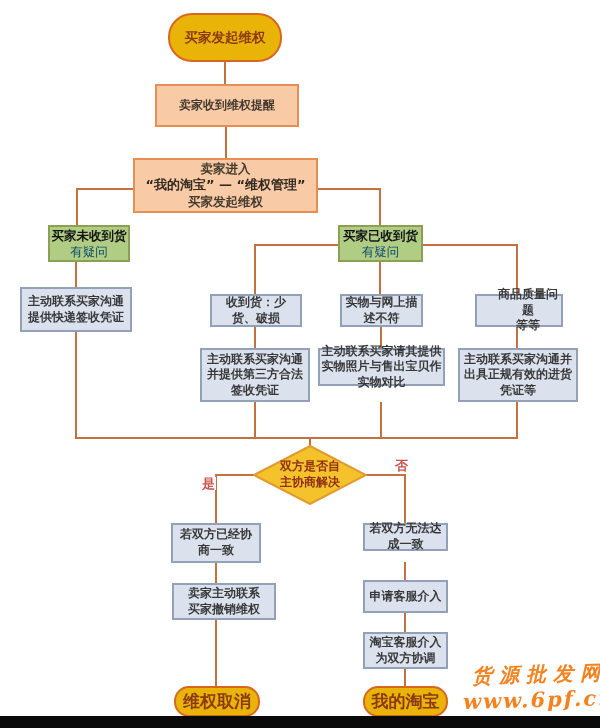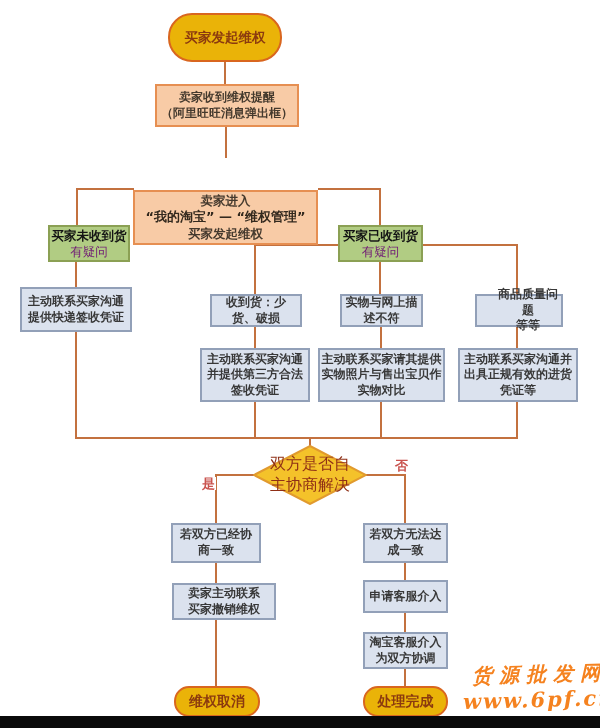--- a/index.html
+++ b/index.html
@@ -11,40 +11,40 @@
   .ln{position:absolute;background:#C3713F;}
   .node{
     position:absolute;box-sizing:border-box;
     display:flex;flex-direction:column;align-items:center;justify-content:center;
     text-align:center;line-height:1.28;
   }
   .terminal{
     background:#eab308;border:2px solid #D9661F;border-radius:24px;
     color:#8B3A0F;font-weight:bold;font-size:13.5px;
   }
-  .terminal.small{border-radius:15px;font-size:14px;}
+  .terminal.small{border-radius:15px;font-size:17px;}
   .process{
     background:#F8CBA6;border:2px solid #E68F52;color:#453A2E;
     font-weight:600;font-size:12.5px;
   }
   .process .em{font-weight:bold;font-size:13px;color:#33291E;}
   .branch{
     background:#B1CC83;border:2px solid #8BA054;font-size:12.5px;
   }
   .branch .b1{font-weight:bold;color:#141414;}
-  .branch .b2{font-weight:500;color:#701a75;}
+  .branch .b2{font-weight:500;color:#0c4a6e;}
   .step{
     background:#DBE2EE;border:2px solid #92A0B8;color:#383838;
     font-weight:600;font-size:12px;line-height:1.3;
   }
   .diamond-wrap{position:absolute;left:253px;top:445px;width:114px;height:60px;}
   .diamond-text{
     position:absolute;left:0;top:0;width:114px;height:60px;
     display:flex;flex-direction:column;align-items:center;justify-content:center;
-    font-size:16px;font-weight:normal;color:#8F2F16;line-height:1.3;text-align:center;
+    font-size:12px;font-weight:bold;color:#8F2F16;line-height:1.3;text-align:center;
   }
   .yn{
     position:absolute;color:#C9534E;font-weight:bold;font-size:13px;
     background:#ffffff;padding:0 1px;line-height:1;
   }
   .watermark{
     position:absolute;color:#F5821F;font-weight:bold;font-style:italic;
     font-family:"DejaVu Serif","Liberation Serif",serif;
     transform:rotate(-1.5deg);white-space:nowrap;
   }
@@ -87,24 +87,23 @@
   <div class="ln" style="left:404px;top:562px;width:2px;height:18px;"></div>
   <div class="ln" style="left:404px;top:613px;width:2px;height:19px;"></div>
   <div class="ln" style="left:404px;top:668px;width:2px;height:18px;"></div>
 
   <div class="node terminal" style="left:168px;top:13px;width:114px;height:49px;">
     <div>买家发起维权</div>
   </div>
 
   <div class="node process" style="left:155px;top:84px;width:144px;height:43px;font-size:12px;">
     <div>卖家收到维权提醒</div>
-    <div>（阿里旺旺消息弹出框）</div>
-  </div>
-
-  <div class="node process" style="left:133px;top:158px;width:185px;height:55px;margin-top:32px;">
+  </div>
+
+  <div class="node process" style="left:133px;top:158px;width:185px;height:55px;">
     <div>卖家进入</div>
     <div class="em">“我的淘宝” — “维权管理”</div>
     <div>买家发起维权</div>
   </div>
 
   <div class="node branch" style="left:35px;top:225px;width:82px;height:37px;margin-left:13px;">
     <div class="b1">买家未收到货</div>
     <div class="b2">有疑问</div>
   </div>
 
@@ -132,21 +131,21 @@
     <div>商品质量问题</div>
     <div>等等</div>
   </div>
 
   <div class="node step" style="left:200px;top:348px;width:110px;height:54px;">
     <div>主动联系买家沟通</div>
     <div>并提供第三方合法</div>
     <div>签收凭证</div>
   </div>
 
-  <div class="node step" style="left:318px;top:348px;width:127px;height:54px;">
+  <div class="node step" style="left:318px;top:348px;width:127px;height:38px;">
     <div>主动联系买家请其提供</div>
     <div>实物照片与售出宝贝作</div>
     <div>实物对比</div>
   </div>
 
   <div class="node step" style="left:458px;top:348px;width:120px;height:54px;">
     <div>主动联系买家沟通并</div>
     <div>出具正规有效的进货</div>
     <div>凭证等</div>
   </div>
@@ -171,35 +170,35 @@
 
   <div class="node step" style="left:172px;top:583px;width:104px;height:37px;">
     <div>卖家主动联系</div>
     <div>买家撤销维权</div>
   </div>
 
   <div class="node terminal small" style="left:174px;top:686px;width:86px;height:31px;">
     <div>维权取消</div>
   </div>
 
-  <div class="node step" style="left:363px;top:523px;width:85px;height:40px;">
+  <div class="node step" style="left:363px;top:523px;width:85px;height:28px;">
     <div>若双方无法达</div>
     <div>成一致</div>
   </div>
 
   <div class="node step" style="left:363px;top:632px;width:85px;height:37px;">
     <div>淘宝客服介入</div>
     <div>为双方协调</div>
   </div>
 
   <div class="node step" style="left:363px;top:580px;width:85px;height:33px;">
     <div>申请客服介入</div>
   </div>
 
   <div class="node terminal small" style="left:363px;top:686px;width:85px;height:31px;">
-    <div>处理完成</div>
+    <div>我的淘宝</div>
   </div>
 
   <div class="watermark wm1">货源批发网</div>
   <div class="watermark wm2">www.6pf.cn</div>
 
   <div class="bottom-bar"></div>
 </div>
 
 </body></html>

